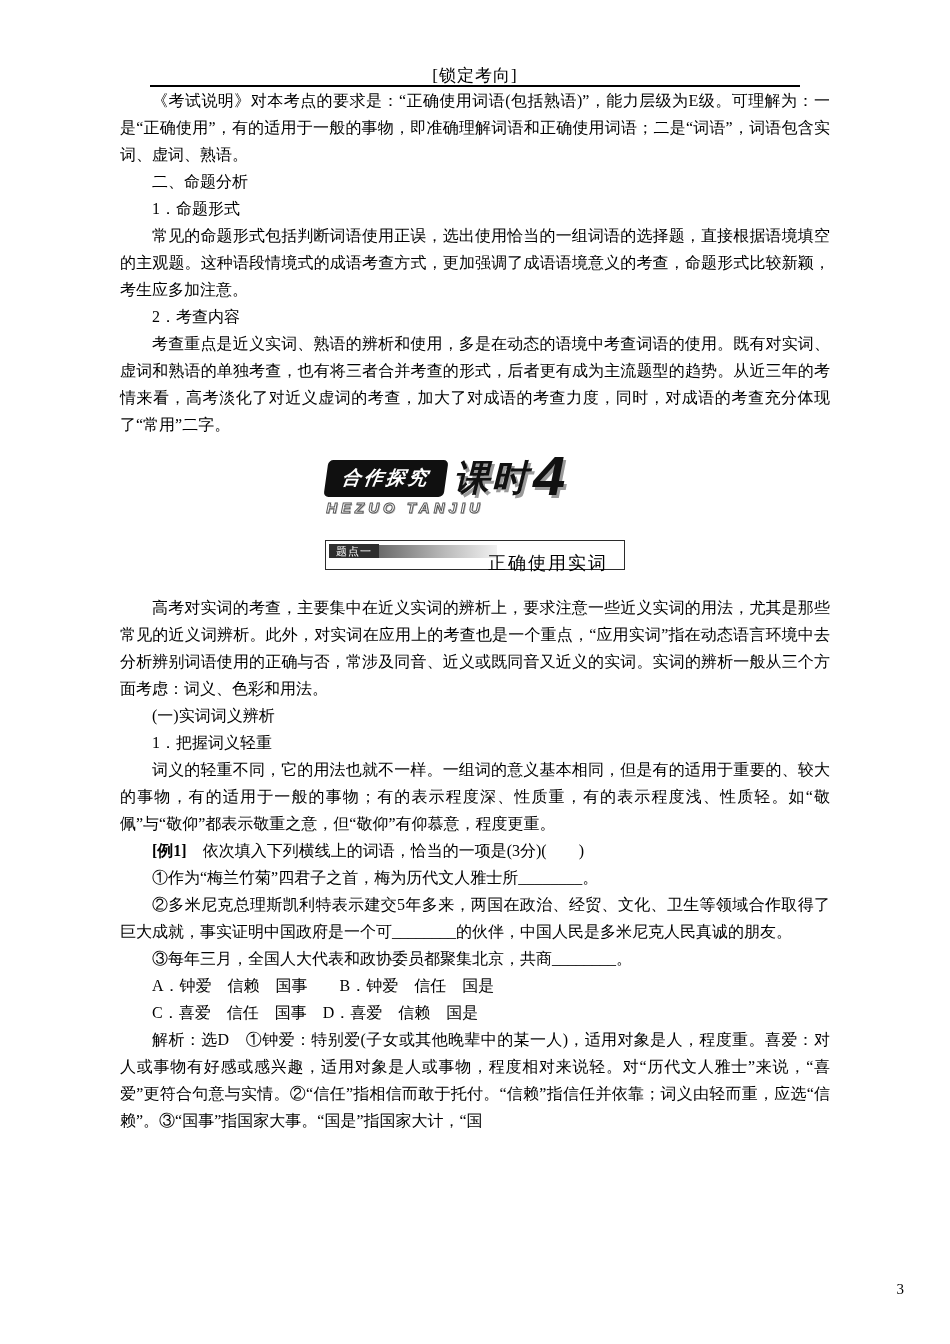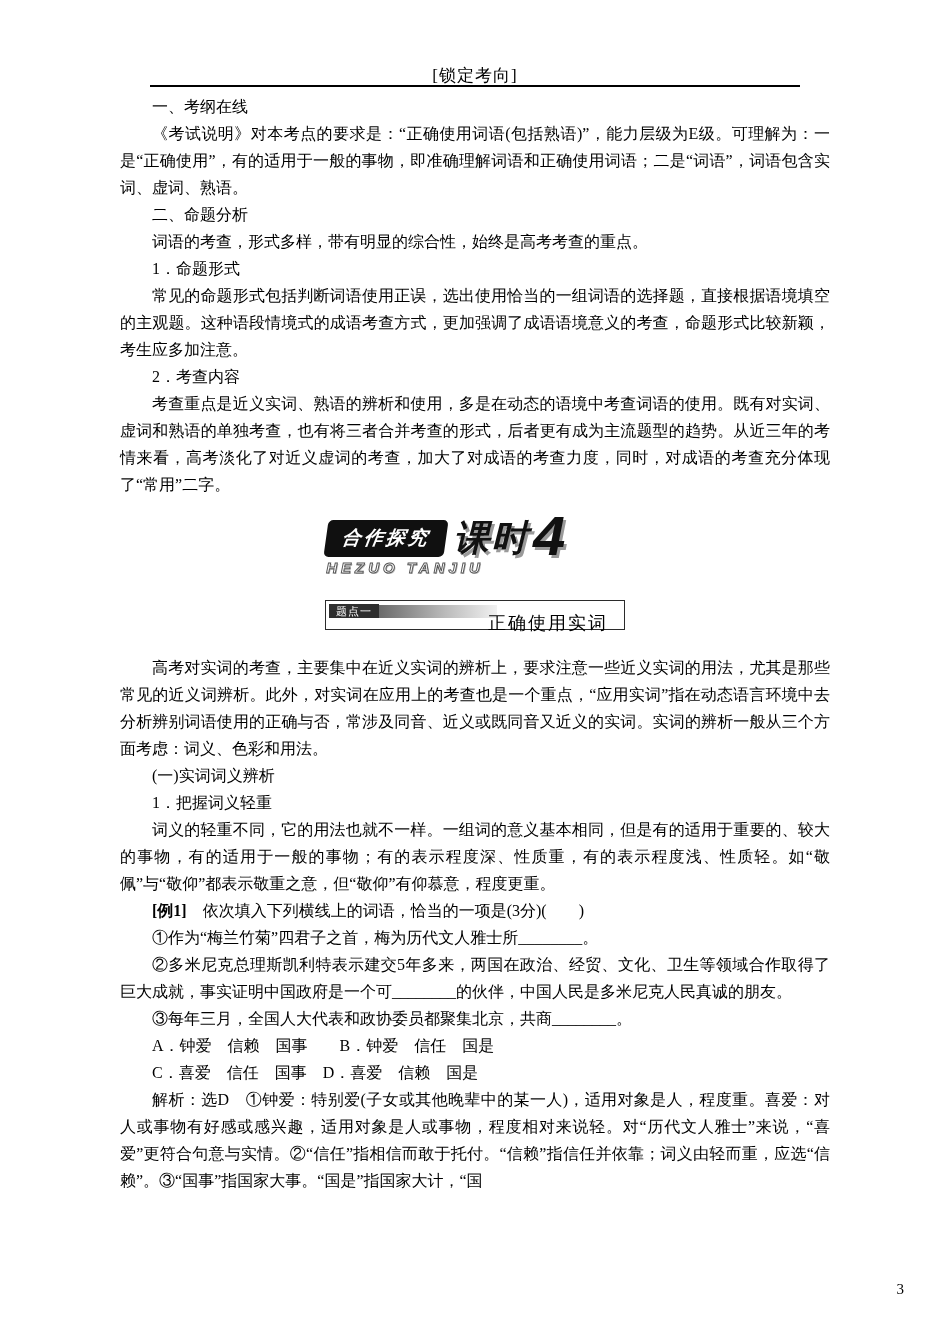--- a/index.html
+++ b/index.html
@@ -138,24 +138,22 @@
 </style>
 </head>
 <body>
 
 <div class="page">
 
   <div class="top-rule"></div>
 
   <div class="doc-title">[锁定考向]</div>
 
-  <p class="para first">一、考纲在线</p>
   <p class="para">《考试说明》对本考点的要求是：“正确使用词语(包括熟语)”，能力层级为E级。可理解为：一是“正确使用”，有的适用于一般的事物，即准确理解词语和正确使用词语；二是“词语”，词语包含实词、虚词、熟语。</p>
   <p class="para">二、命题分析</p>
-  <p class="para">词语的考查，形式多样，带有明显的综合性，始终是高考考查的重点。</p>
   <p class="para">1．命题形式</p>
   <p class="para">常见的命题形式包括判断词语使用正误，选出使用恰当的一组词语的选择题，直接根据语境填空的主观题。这种语段情境式的成语考查方式，更加强调了成语语境意义的考查，命题形式比较新颖，考生应多加注意。</p>
   <p class="para">2．考查内容</p>
   <p class="para">考查重点是近义实词、熟语的辨析和使用，多是在动态的语境中考查词语的使用。既有对实词、虚词和熟语的单独考查，也有将三者合并考查的形式，后者更有成为主流题型的趋势。从近三年的考情来看，高考淡化了对近义虚词的考查，加大了对成语的考查力度，同时，对成语的考查充分体现了“常用”二字。</p>
 
   <div class="banner">
     <div class="banner-row">
       <span class="banner-badge">合作探究</span>
       <span class="banner-main">
           <span>课时</span>

